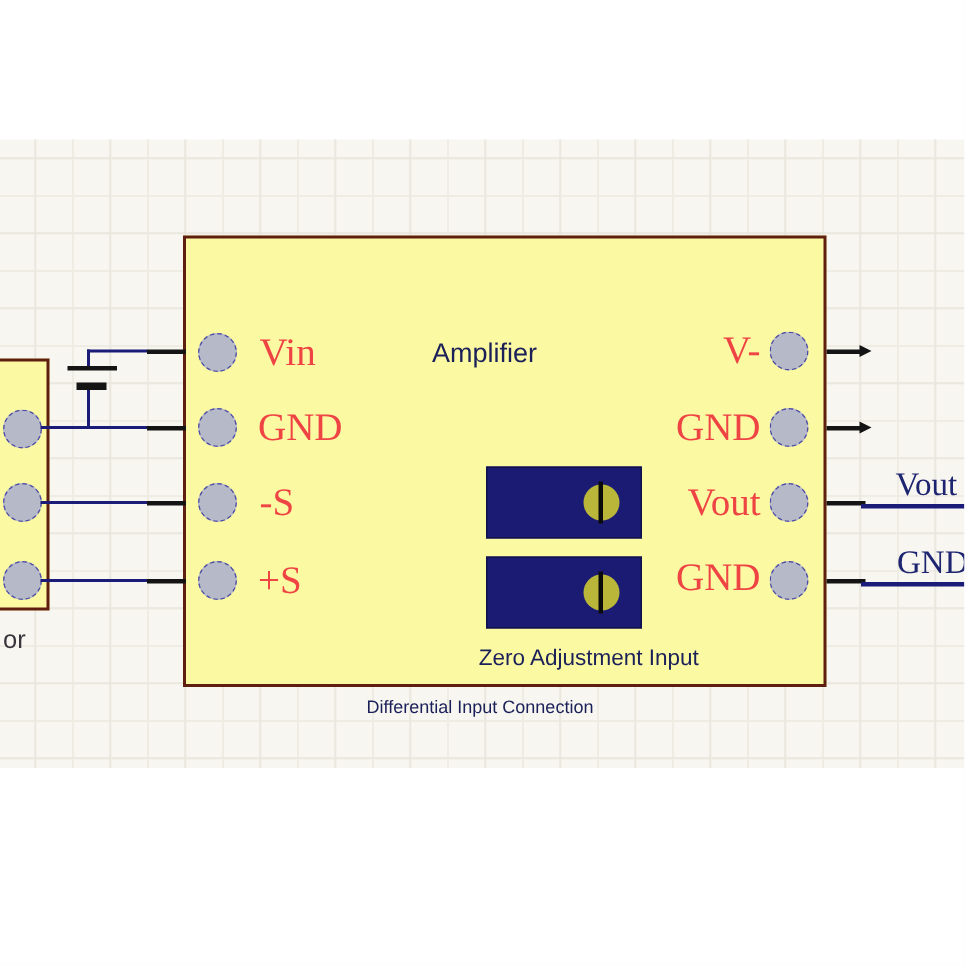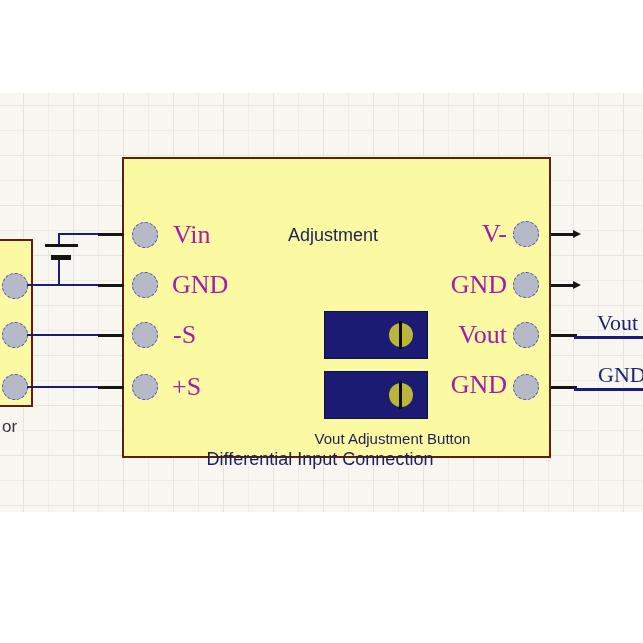--- a/index.html
+++ b/index.html
@@ -44,21 +44,21 @@
   .arrow-right {
     position: absolute; width: 0; height: 0;
     border-top: 4px solid transparent;
     border-bottom: 4px solid transparent;
     border-left: 8px solid #141414;
   }
   .pin-label {
     position: absolute;
     font-family: "Liberation Serif", "DejaVu Serif", serif;
     font-size: 26px; line-height: 26px;
-    color: #a21caf; white-space: nowrap;
+    color: #ef4444; white-space: nowrap;
   }
   .pin-label.r { text-align: right; width: 77px; }
   .net-label {
     position: absolute;
     font-family: "Liberation Serif", "DejaVu Serif", serif;
     font-size: 22px; line-height: 22px;
     color: #1d2470; white-space: nowrap;
   }
   .sans-label {
     position: absolute;
@@ -114,21 +114,21 @@
   <div class="pin-circle" style="left:132px; top:222px;"></div>
   <div class="pin-circle" style="left:132px; top:272px;"></div>
   <div class="pin-circle" style="left:132px; top:322px;"></div>
   <div class="pin-circle" style="left:132px; top:374px;"></div>
 
   <div class="pin-label" style="left:173px; top:222px;">Vin</div>
   <div class="pin-label" style="left:172px; top:272px;">GND</div>
   <div class="pin-label" style="left:173px; top:322px;">-S</div>
   <div class="pin-label" style="left:172px; top:374px;">+S</div>
 
-  <div class="sans-label" style="left:288px; top:225px; font-size:18px;">Adjustment</div>
+  <div class="sans-label" style="left:288px; top:225px; font-size:18px;">Amplifier</div>
 
   <div class="pin-label r" style="left:430px; top:221px;">V-</div>
   <div class="pin-label r" style="left:430px; top:272px;">GND</div>
   <div class="pin-label r" style="left:430px; top:322px;">Vout</div>
   <div class="pin-label r" style="left:430px; top:372px;">GND</div>
 
   <div class="pin-circle" style="left:513px; top:221px;"></div>
   <div class="pin-circle" style="left:513px; top:272px;"></div>
   <div class="pin-circle" style="left:513px; top:322px;"></div>
   <div class="pin-circle" style="left:513px; top:374px;"></div>
@@ -147,17 +147,17 @@
   <div class="net-label" style="left:598px; top:364px;">GND</div>
 
   <div class="pot-body" style="left:324px; top:311px;">
     <div class="pot-screw" style="left:64px; top:11px;"></div>
     <div class="pot-slot" style="left:74px; top:9px;"></div>
   </div>
   <div class="pot-body" style="left:324px; top:371px;">
     <div class="pot-screw" style="left:64px; top:11px;"></div>
     <div class="pot-slot" style="left:74px; top:9px;"></div>
   </div>
-  <div class="sans-label" style="left:310px; top:430px; width:165px; text-align:center; font-size:15px;">Vout Adjustment Button</div>
+  <div class="sans-label" style="left:310px; top:430px; width:165px; text-align:center; font-size:15px;">Zero Adjustment Input</div>
 
-  <div class="sans-label" style="left:160px; top:449px; width:320px; text-align:center; font-size:18px;">Differential Input Connection</div>
+  <div class="sans-label" style="left:160px; top:464px; width:320px; text-align:center; font-size:12px;">Differential Input Connection</div>
 
 </div>
 
 </body></html>

